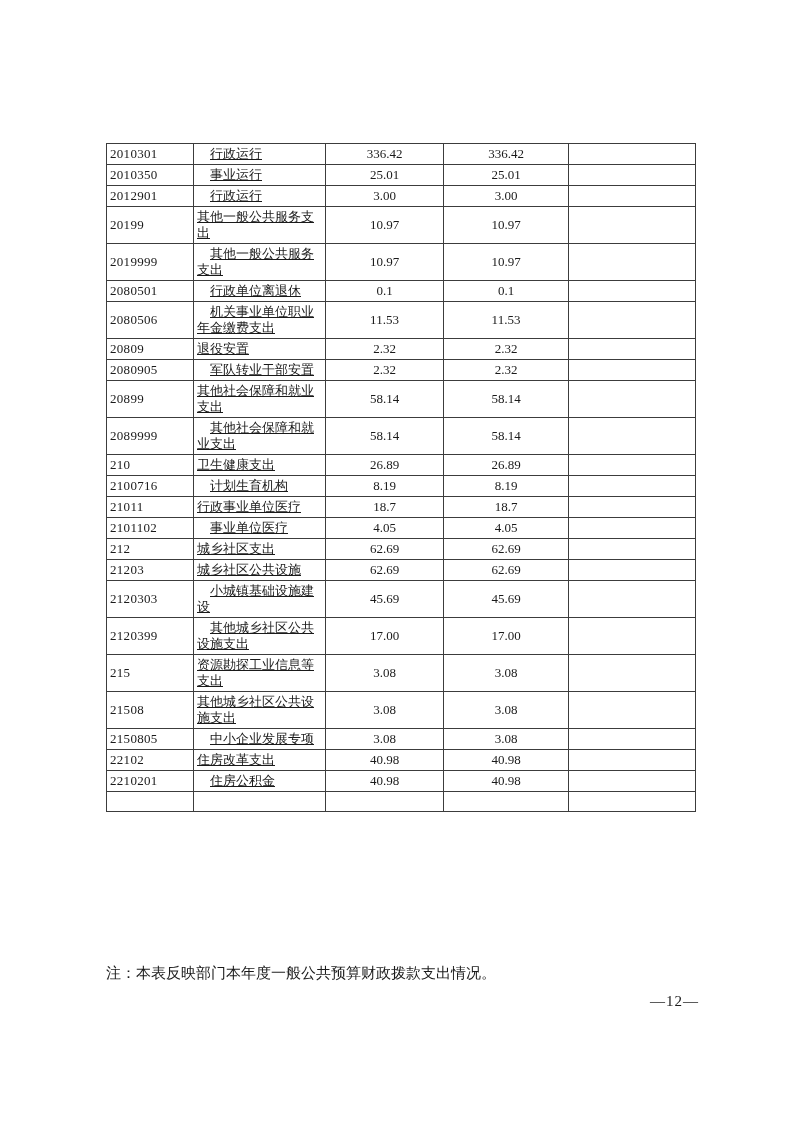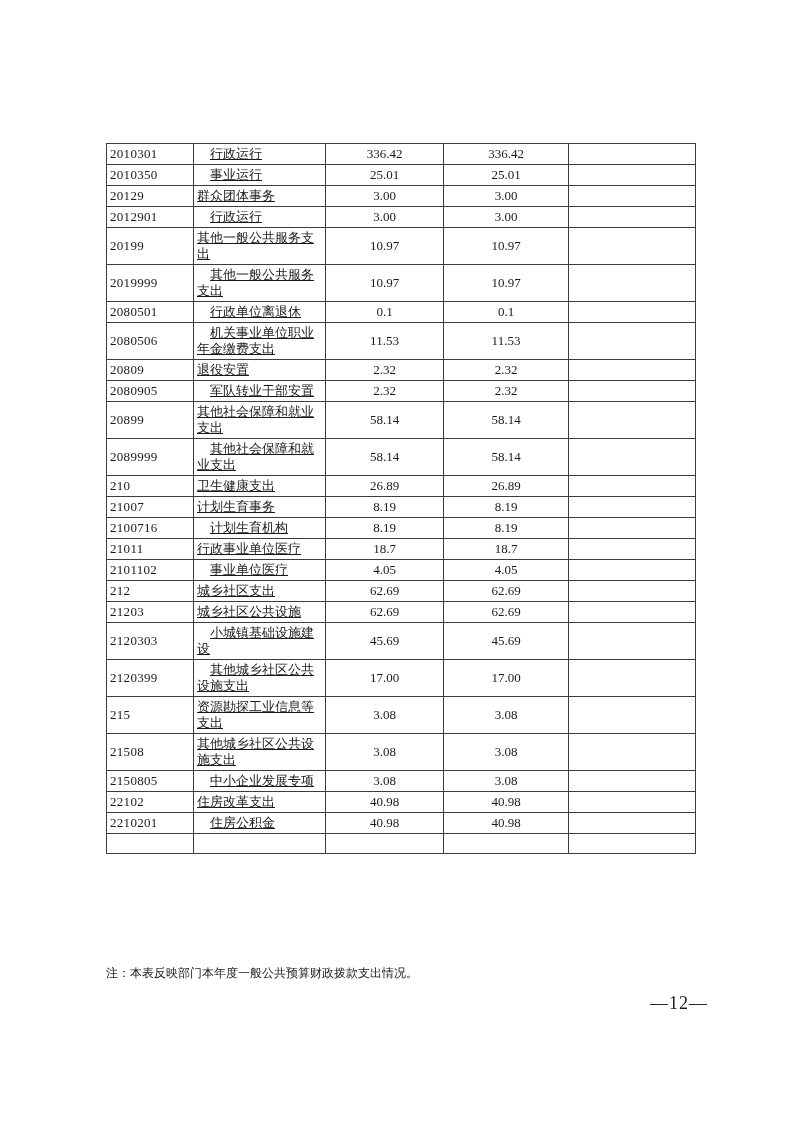--- a/index.html
+++ b/index.html
@@ -40,29 +40,29 @@
   td.c-code { text-align: left; letter-spacing: 0.3px; }
   td.c-name { text-align: left; text-decoration: underline; }
   td.c-name.indent { text-indent: 1em; }
   td.c-val  { text-align: center; }
   td.c-blank { }
   tr.empty-row td { height: 15px; }
   .note {
     position: absolute;
     left: 106px;
     top: 965px;
-    font-size: 12px;
+    font-size: 15px;
     line-height: 17px;
     white-space: nowrap;
   }
   .pageno {
     position: absolute;
     left: 650px;
     top: 993px;
-    font-size: 18px;
+    font-size: 15px;
     letter-spacing: 1px;
   }
 </style>
 </head>
 <body>
 
 <div class="sheet">
 
   <table class="budget">
     <colgroup>
@@ -81,27 +81,20 @@
           <td class="c-blank"></td>
         </tr>
         <tr>
           <td class="c-code">2010350</td>
           <td class="c-name indent">事业运行</td>
           <td class="c-val">25.01</td>
           <td class="c-val">25.01</td>
           <td class="c-blank"></td>
         </tr>
         <tr>
-          <td class="c-code">20129</td>
-          <td class="c-name">群众团体事务</td>
-          <td class="c-val">3.00</td>
-          <td class="c-val">3.00</td>
-          <td class="c-blank"></td>
-        </tr>
-        <tr>
           <td class="c-code">2012901</td>
           <td class="c-name indent">行政运行</td>
           <td class="c-val">3.00</td>
           <td class="c-val">3.00</td>
           <td class="c-blank"></td>
         </tr>
         <tr>
           <td class="c-code">20199</td>
           <td class="c-name">其他一般公共服务支出</td>
           <td class="c-val">10.97</td>
@@ -155,27 +148,20 @@
           <td class="c-name indent">其他社会保障和就业支出</td>
           <td class="c-val">58.14</td>
           <td class="c-val">58.14</td>
           <td class="c-blank"></td>
         </tr>
         <tr>
           <td class="c-code">210</td>
           <td class="c-name">卫生健康支出</td>
           <td class="c-val">26.89</td>
           <td class="c-val">26.89</td>
-          <td class="c-blank"></td>
-        </tr>
-        <tr>
-          <td class="c-code">21007</td>
-          <td class="c-name">计划生育事务</td>
-          <td class="c-val">8.19</td>
-          <td class="c-val">8.19</td>
           <td class="c-blank"></td>
         </tr>
         <tr>
           <td class="c-code">2100716</td>
           <td class="c-name indent">计划生育机构</td>
           <td class="c-val">8.19</td>
           <td class="c-val">8.19</td>
           <td class="c-blank"></td>
         </tr>
         <tr>

